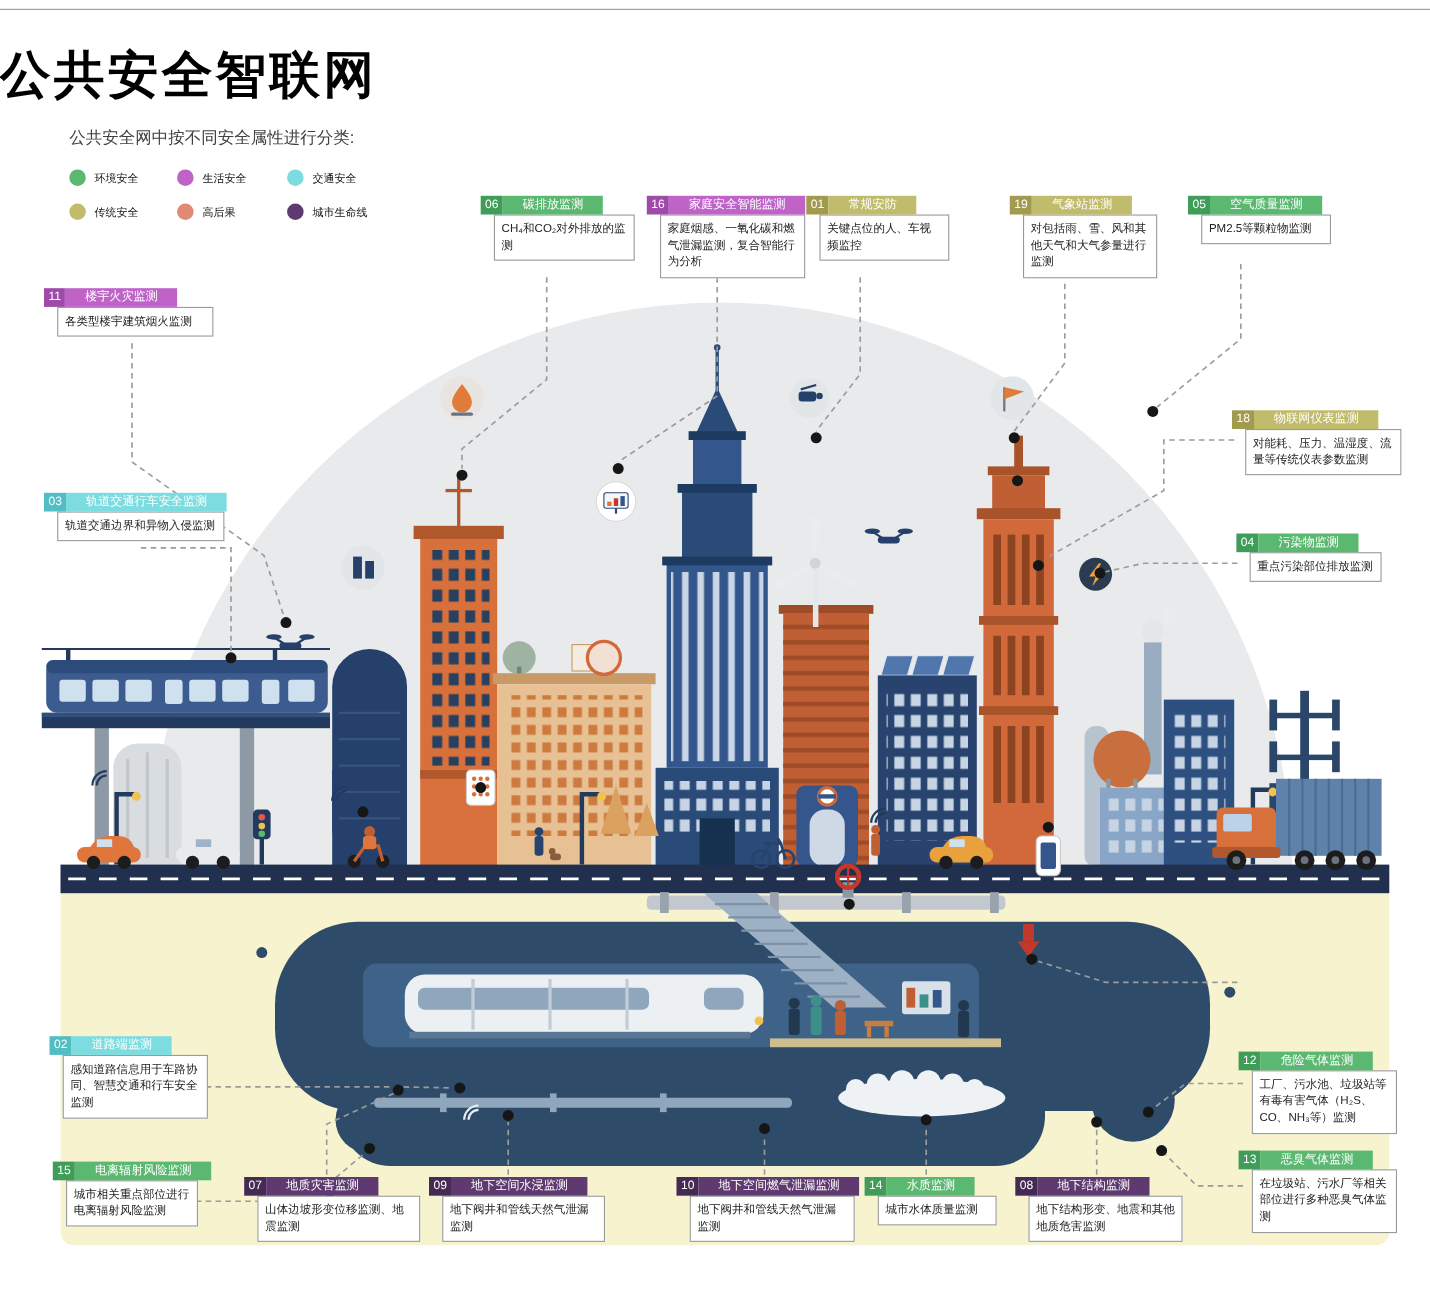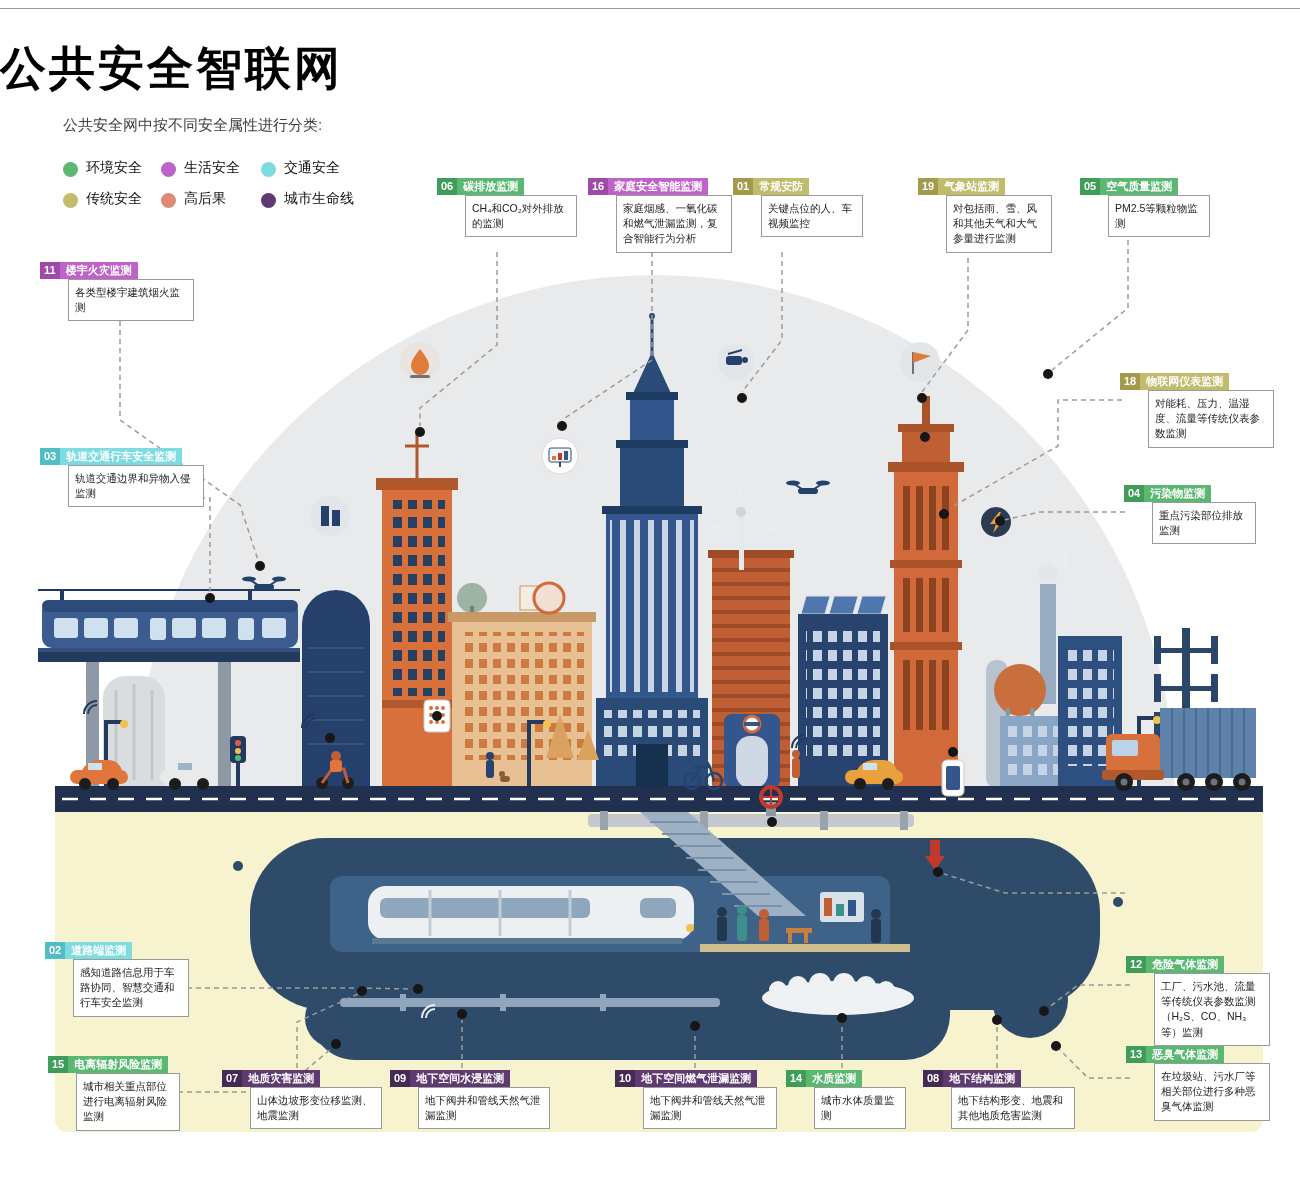--- a/index.html
+++ b/index.html
@@ -3,29 +3,29 @@
 <meta charset="utf-8">
 <style>
   *{margin:0;padding:0;box-sizing:border-box}
   html,body{background:#fff}
   body{font-family:"Liberation Sans","DejaVu Sans",sans-serif}
   .page{position:relative;width:1300px;height:1187px;background:#fff;overflow:hidden}
   .topline{position:absolute;top:8px;left:0;width:1300px;border-top:1px solid #9a9a9a}
   .title{position:absolute;top:38px;left:0;width:1300px;text-align:left;font-size:46px;font-weight:900;color:#000;letter-spacing:3px;z-index:7}
   .subtitle{position:absolute;left:63px;top:116px;font-size:15px;color:#404040;z-index:7}
   .legend{position:absolute;left:63px;top:146px;display:grid;grid-template-columns:98px 100px 130px;grid-auto-rows:31px;z-index:7}
-  .legend-item{display:flex;align-items:flex-end;gap:8px;font-size:14px;color:#111}
+  .legend-item{display:flex;align-items:center;gap:8px;font-size:10px;color:#111}
   .legend-dot{width:15px;height:15px;border-radius:50%;flex:0 0 auto}
   .scene{position:absolute;left:0;top:0;z-index:1}
   .overlay{position:absolute;left:0;top:0;z-index:5;pointer-events:none}
   .callout{position:absolute;z-index:6;font-size:10.5px}
-  .co-head{display:inline-flex;align-items:flex-end;color:#fff;font-weight:bold;font-size:11px;line-height:1;white-space:nowrap}
+  .co-head{display:inline-flex;align-items:flex-end;color:#fff;font-weight:normal;font-size:11px;line-height:1;white-space:nowrap}
   .co-num{padding:3px 4px}
-  .co-title{padding:3px 6px}
-  .co-body{margin-left:28px;background:#fff;border:1px solid #9a9a9a;padding:5px 6px;color:#222;line-height:1.45}
+  .co-title{padding:3px 18px}
+  .co-body{margin-left:12px;background:#fff;border:1px solid #9a9a9a;padding:5px 6px;color:#222;line-height:1.45}
   .cat-env .co-title{background:#5bb871}.cat-env .co-num{background:#3f9c59}
   .cat-life .co-title{background:#bf63c9}.cat-life .co-num{background:#9e4aa8}
   .cat-traffic .co-title{background:#7cdce0}.cat-traffic .co-num{background:#52bdc2}
   .cat-trad .co-title{background:#c1bb6c}.cat-trad .co-num{background:#a29b4e}
   .cat-high .co-title{background:#e08a76}.cat-high .co-num{background:#c66e59}
   .cat-line .co-title{background:#5e3a70}.cat-line .co-num{background:#452a54}
 </style>
 </head>
 <body>
 
@@ -635,21 +635,21 @@
         <span class="co-num">02</span>
         <span class="co-title">道路端监测</span>
       </div>
     <div class="co-body">感知道路信息用于车路协同、智慧交通和行车安全监测</div>
   </div>
   <div class="callout cat-env" style="left:1126px;top:956px;width:144px">
     <div class="co-head">
         <span class="co-num">12</span>
         <span class="co-title">危险气体监测</span>
       </div>
-    <div class="co-body">工厂、污水池、流量等传统仪表参数监测（H₂S、CO、NH₃等）监测</div>
+    <div class="co-body">工厂、污水池、垃圾站等有毒有害气体（H₂S、CO、NH₃等）监测</div>
   </div>
   <div class="callout cat-env" style="left:1126px;top:1046px;width:144px">
     <div class="co-head">
         <span class="co-num">13</span>
         <span class="co-title">恶臭气体监测</span>
       </div>
     <div class="co-body">在垃圾站、污水厂等相关部位进行多种恶臭气体监测</div>
   </div>
   <div class="callout cat-env" style="left:48px;top:1056px;width:132px">
     <div class="co-head">

